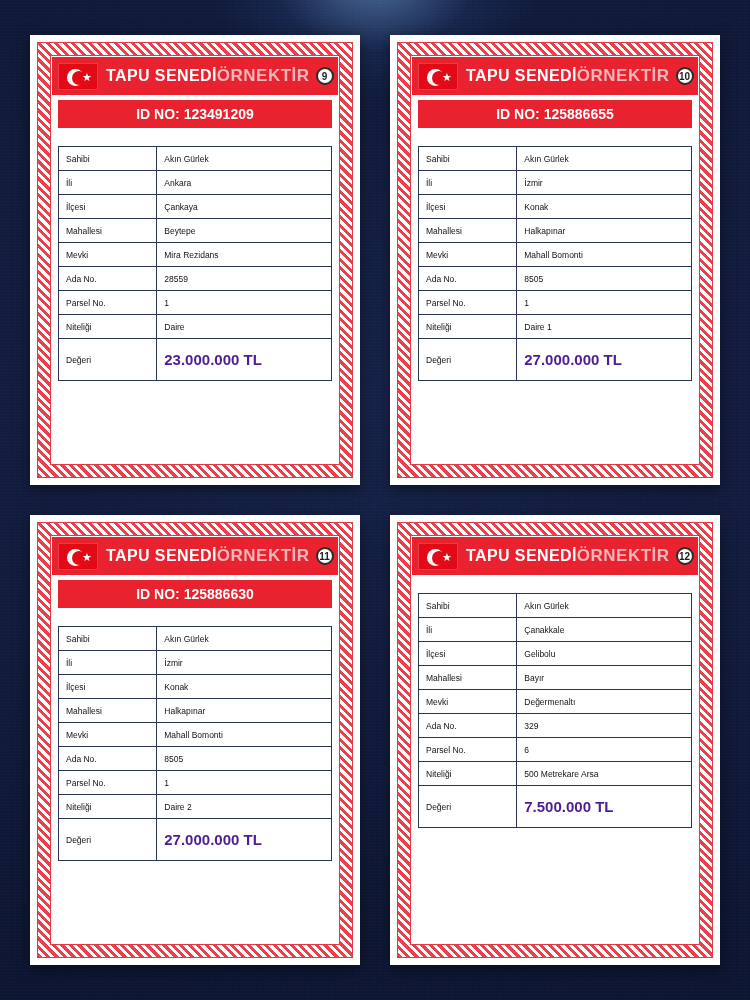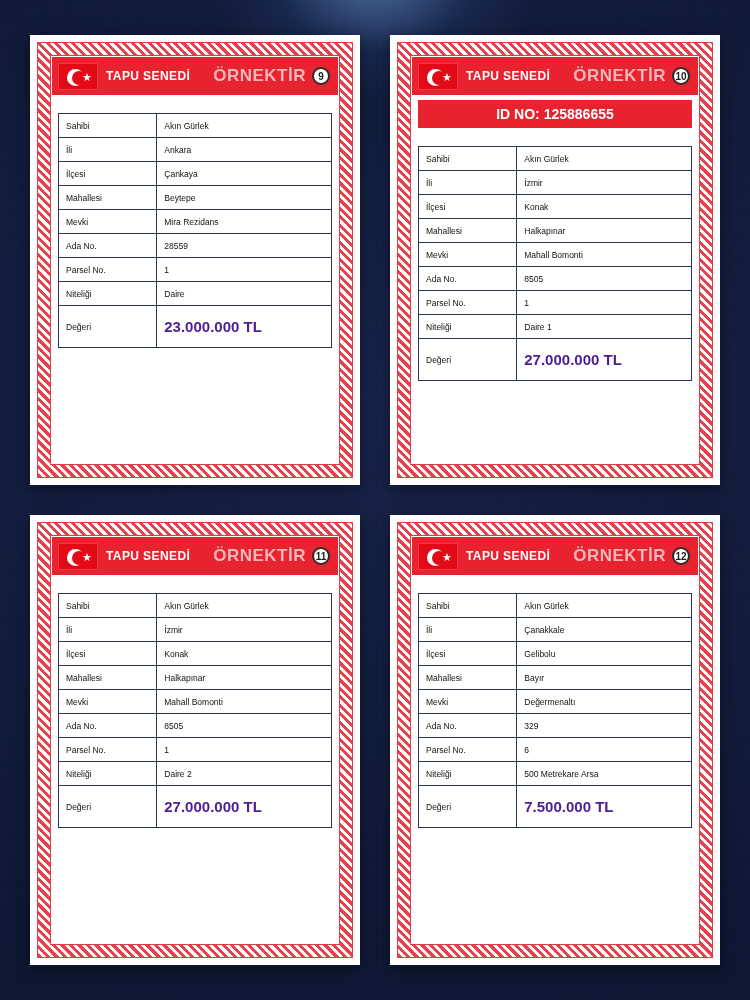--- a/index.html
+++ b/index.html
@@ -110,21 +110,21 @@
   .flag .star {
     position: absolute;
     left: 23px; top: 8px;
     color: #fff;
     font-size: 11px;
     line-height: 11px;
   }
   .deed-title {
     color: #fff;
     font-weight: bold;
-    font-size: 12px;
+    font-size: 16px;
     letter-spacing: 0.4px;
     flex: 1 1 auto;
     white-space: nowrap;
   }
   .sample-label {
     color: #f3b6ba;
     font-size: 17px;
     font-weight: bold;
     letter-spacing: 0.5px;
     margin-right: 6px;
@@ -187,20 +187,21 @@
     <div class="sheet">
       <div class="deed-header">
         <div class="flag">
           <div class="crescent"></div>
           <div class="star">★</div>
         </div>
         <div class="deed-title">TAPU SENEDİ</div>
         <div class="sample-label">ÖRNEKTİR</div>
         <div class="sample-num">9</div>
       </div>
+      <div class="id-bar">ID NO: 123491209</div>
       <table class="deed-table">
         <tbody>
             <tr>
               <td class="lbl">Sahibi</td>
               <td class="val">Akın Gürlek</td>
             </tr>
             <tr>
               <td class="lbl">İli</td>
               <td class="val">Ankara</td>
             </tr>
@@ -300,20 +301,21 @@
     <div class="sheet">
       <div class="deed-header">
         <div class="flag">
           <div class="crescent"></div>
           <div class="star">★</div>
         </div>
         <div class="deed-title">TAPU SENEDİ</div>
         <div class="sample-label">ÖRNEKTİR</div>
         <div class="sample-num">11</div>
       </div>
+      <div class="id-bar">ID NO: 125886630</div>
       <table class="deed-table">
         <tbody>
             <tr>
               <td class="lbl">Sahibi</td>
               <td class="val">Akın Gürlek</td>
             </tr>
             <tr>
               <td class="lbl">İli</td>
               <td class="val">İzmir</td>
             </tr>

